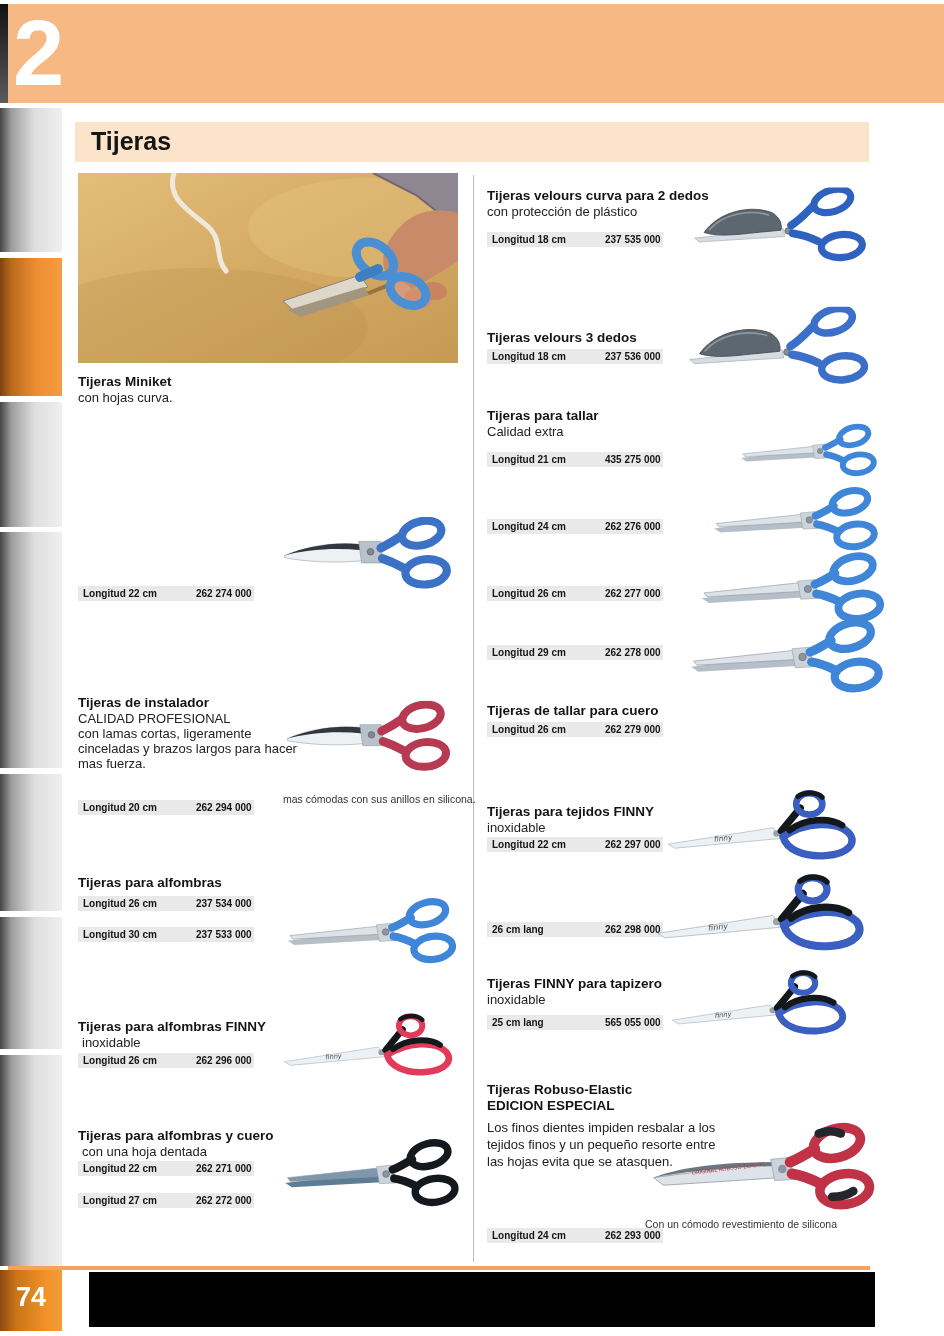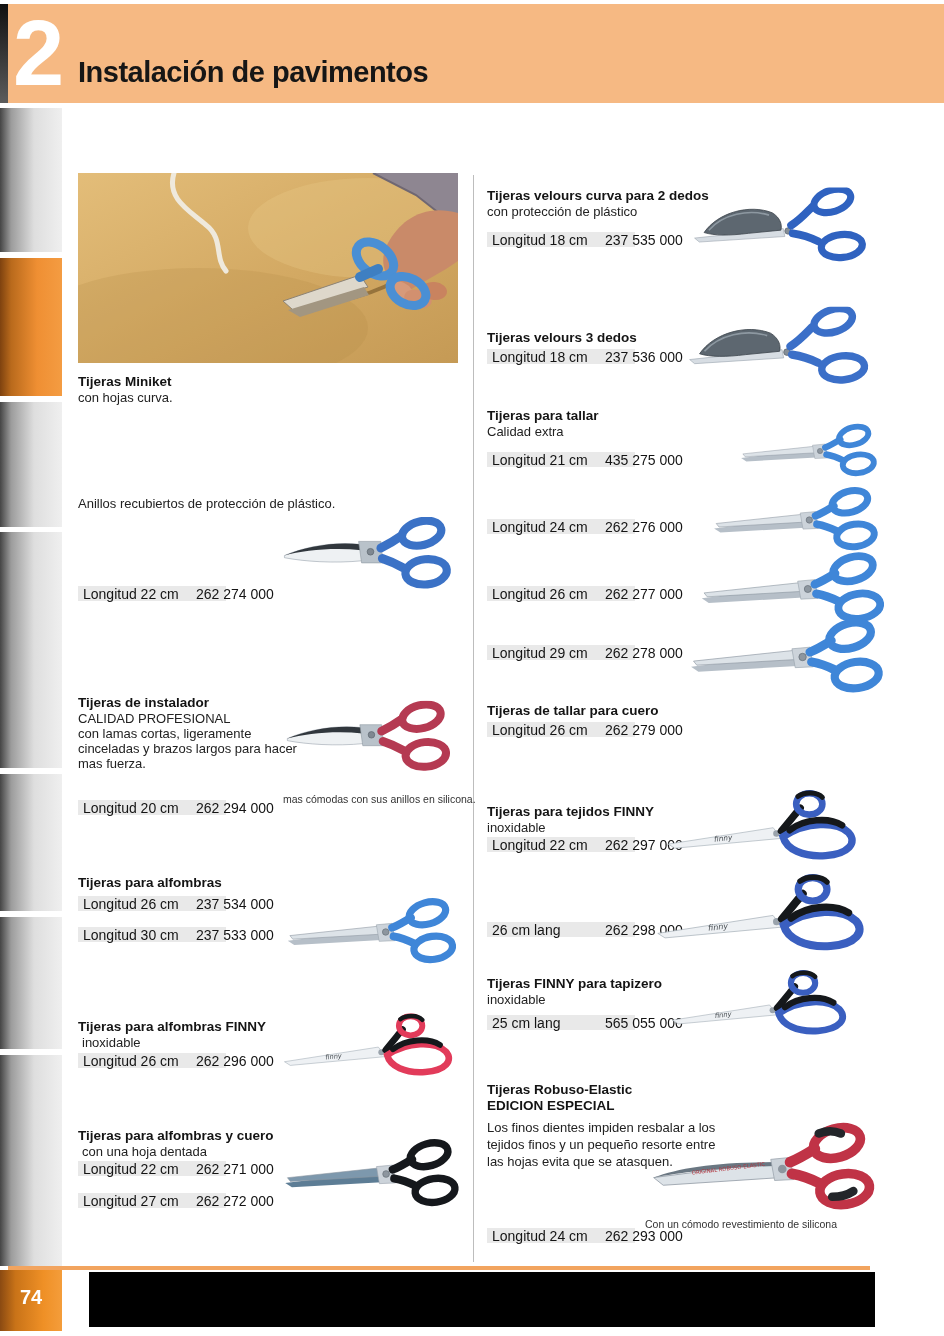--- a/index.html
+++ b/index.html
@@ -14,32 +14,32 @@
              color:#161616;letter-spacing:-0.5px}
   .banner{position:absolute;left:75px;top:122px;width:794px;height:40px;background:#fbe4c9}
   .banner span{display:block;padding:5px 0 0 16px;font-size:25px;font-weight:bold;color:#161616}
   .rail{position:absolute;left:0;width:62px;
         background:linear-gradient(90deg,#454545 0,#9c9c9c 18%,#dedede 55%,#efefef 100%)}
   .rail.orange{background:linear-gradient(90deg,#7e420f 0,#b96a1c 18%,#ef8f33 60%,#f49c42 100%)}
   .photo{position:absolute;left:78px;top:173px;width:380px;height:190px}
   .t{position:absolute;font-size:13.5px;font-weight:bold;color:#141414;line-height:16px}
   .s{position:absolute;font-size:13px;color:#222222;line-height:15.5px}
   .note{position:absolute;font-size:10.5px;color:#333333}
-  .bar{position:absolute;width:148px;height:15px;background:#e9e9e9;font-size:14px;
-       font-weight:normal;color:#141414;display:flex;align-items:center}
+  .bar{position:absolute;width:176px;height:15px;background:#e9e9e9;font-size:10px;
+       font-weight:bold;color:#141414;display:flex;align-items:center}
   .bar .lbl{flex:0 0 113px;padding-left:5px;white-space:nowrap}
   .bar .code{white-space:nowrap}
   .pimg{position:absolute}
   .pimg svg{display:block}
   .divider{position:absolute;left:473px;top:175px;width:1px;height:1087px;background:#bdbdbd}
   .foot-line{position:absolute;left:8px;top:1266px;width:862px;height:4px;background:#f2a45f}
   .foot-black{position:absolute;left:89px;top:1272px;width:786px;height:55px;background:#000}
   .foot-page{position:absolute;left:0;top:1270px;width:62px;height:61px;
              background:linear-gradient(90deg,#8a4a12 0,#c97318 25%,#ef9026 70%,#f49d3b 100%);
-             color:#fff;font-size:20px;font-weight:bold;text-align:center;line-height:54px}
+             color:#fff;font-size:27px;font-weight:bold;text-align:center;line-height:54px}
   .defs{position:absolute;width:0;height:0;overflow:hidden}
 </style>
 </head>
 <body>
 
 <svg class="defs" aria-hidden="true">
   <defs>
     <symbol id="sc-straight" viewBox="0 0 240 100">
       <polygon points="3,62 126,47 133,61 12,68" fill="var(--b2,#b6bfc8)"></polygon>
       <polygon points="6,55 128,42 133,53 10,60" fill="var(--b1,#dde3e8)" stroke="#8d97a1" stroke-width="0.8"></polygon>
@@ -102,21 +102,23 @@
       <path d="M190,80 C198,80 206,78 212,74" stroke="#23262a" stroke-width="9" fill="none" stroke-linecap="round"></path>
     </symbol>
   </defs>
 </svg>
 
 <div class="page">
 
   <div class="edge"></div>
   <div class="hdr"></div>
   <div class="hdr-num">2</div>
-  <div class="hdr-title">Instalación de pavimentos</div>
+  <div class="banner">
+    <span>Tijeras</span>
+  </div>
 
   <div class="rail" style="top:108px;height:144px"></div>
   <div class="rail orange" style="top:258px;height:138px"></div>
   <div class="rail" style="top:402px;height:125px"></div>
   <div class="rail" style="top:532px;height:236px"></div>
   <div class="rail" style="top:774px;height:137px"></div>
   <div class="rail" style="top:917px;height:132px"></div>
   <div class="rail" style="top:1055px;height:211px"></div>
 
   <div class="divider"></div>
@@ -144,21 +146,20 @@
       <polygon points="205,128 282,102 290,114 215,137" fill="#ded8cb" stroke="#8c8273" stroke-width="1"></polygon>
       <polygon points="210,137 286,114 291,122 222,144" fill="#a29681"></polygon>
       <ellipse cx="297" cy="86" rx="21" ry="14" fill="none" stroke="#4a8fd4" stroke-width="9" transform="rotate(38 297 86)"></ellipse>
       <ellipse cx="330" cy="118" rx="19" ry="13" fill="none" stroke="#4a8fd4" stroke-width="9" transform="rotate(28 330 118)"></ellipse>
       <path d="M282,104 L300,96" stroke="#3e7fc2" stroke-width="10" stroke-linecap="round"></path>
     </svg>
   </div>
 
   <div class="t" style="left:78px;top:374px">Tijeras Miniket</div>
   <div class="s" style="left:78px;top:390px">con hojas curva.</div>
-  <div class="s" style="left:78px;top:496px;width:382px">Anillos recubiertos de protección de plástico.</div>
   <div class="pimg" style="left:280px;top:513px;width:178px;height:82px">
       <svg style="width:100%;height:100%;color:#3b72c6" viewBox="0 0 240 100" preserveAspectRatio="xMidYMid meet">
         <use href="#sc-short"></use>
       </svg>
     </div>
   <div class="bar" style="left:78px;top:586px">
     <span class="lbl">Longitud 22 cm</span>
     <span class="code">262 274 000</span>
   </div>
 

